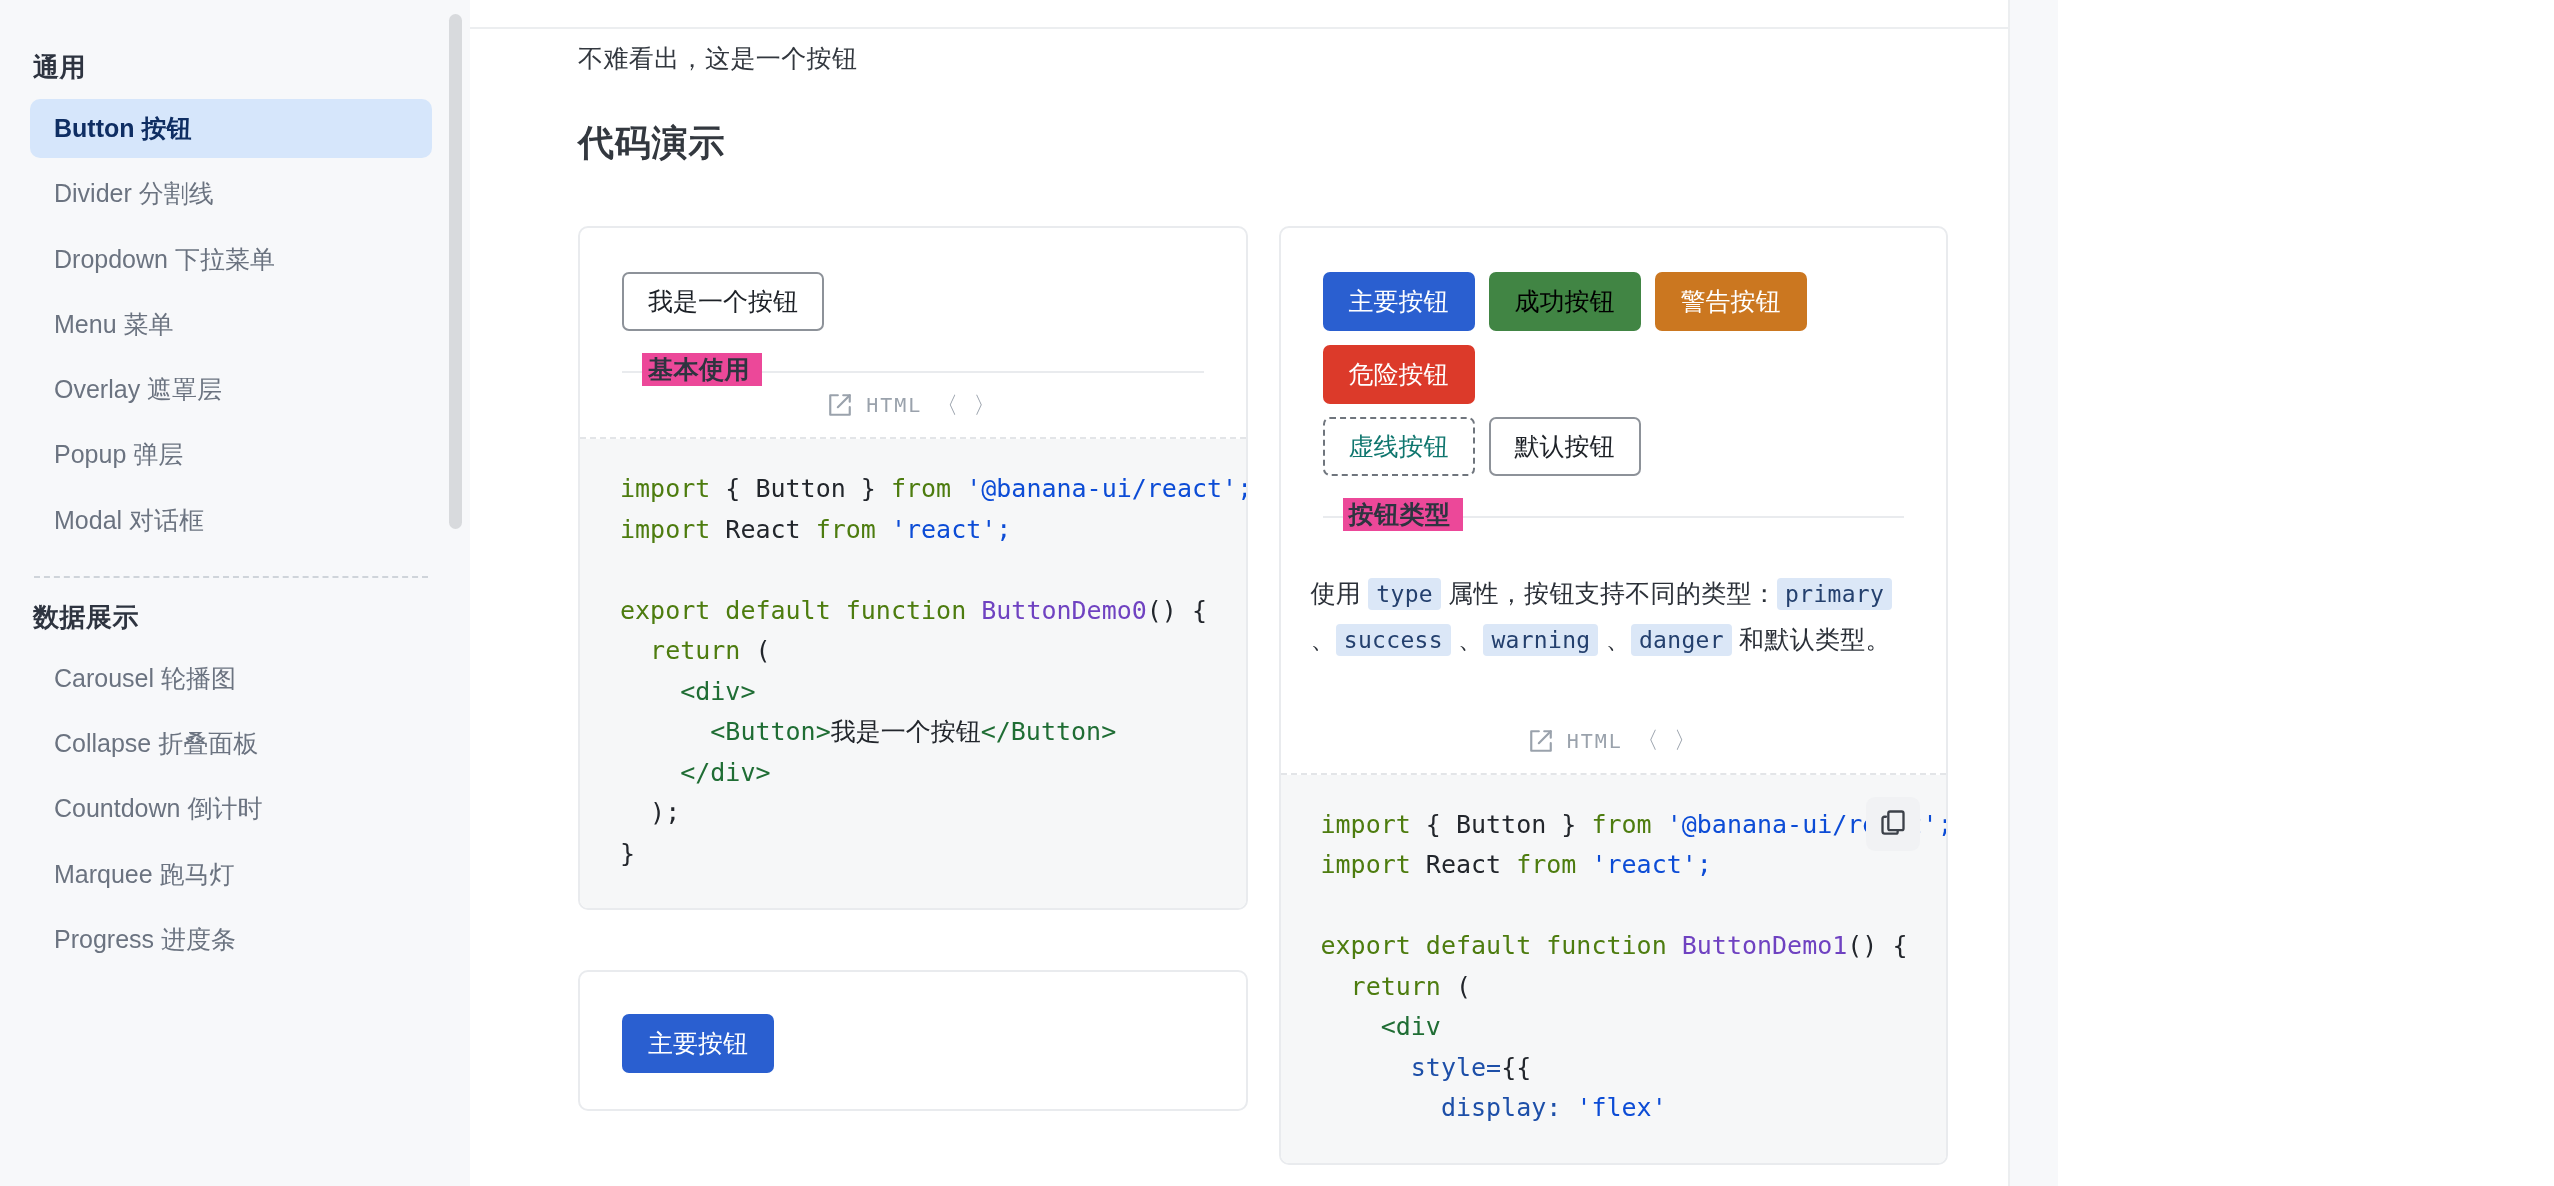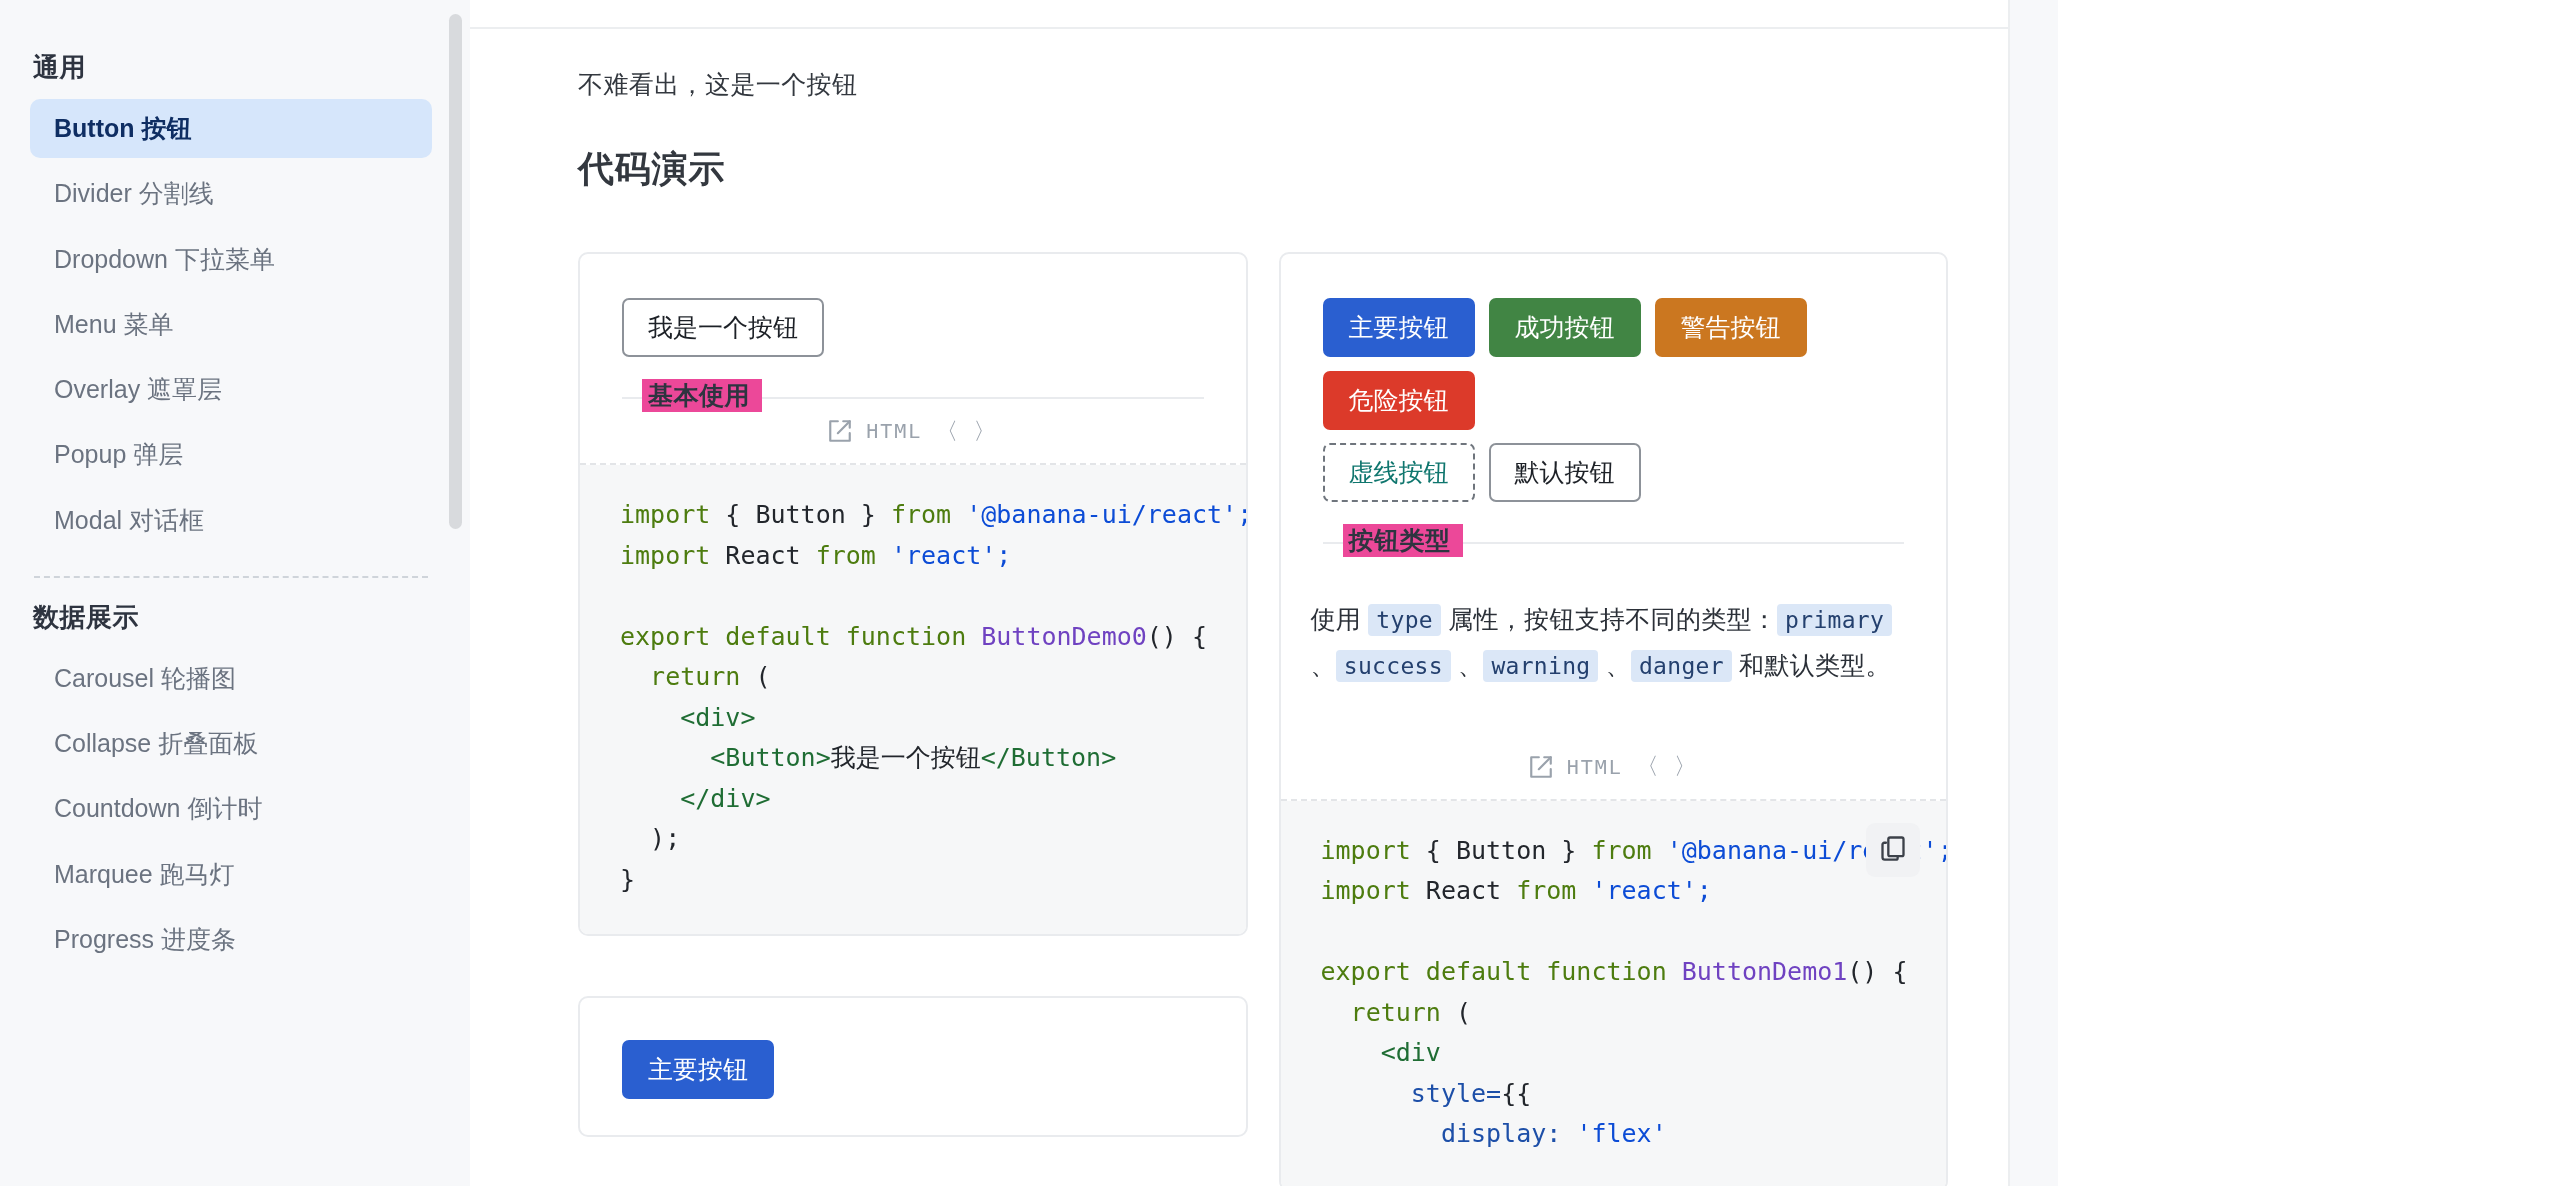--- a/index.html
+++ b/index.html
@@ -92,21 +92,21 @@
   .top-rule {
     position: absolute;
     left: 0; top: 27px;
     width: 100%;
     border-top: 2px solid #eceef0;
   }
 
   .lead-text {
     font-size: 25px;
     color: #33383f;
-    padding-top: 68px;
+    padding-top: 42px;
     letter-spacing: .4px;
   }
 
   .section-title {
     font-size: 36px;
     font-weight: 700;
     color: #33383f;
     margin-top: 44px;
     letter-spacing: .8px;
   }
@@ -149,21 +149,21 @@
     background: #ffffff;
     border: 2px solid #8d9299;
     color: #1d2127;
   }
   .btn-dashed {
     background: #ffffff;
     border: 2px dashed #6f757d;
     color: #0f766e;
   }
   .btn-primary  { background: #2a5fd0; color: #fff; }
-  .btn-success  { background: #418544; color: #ffffff; }
+  .btn-success  { background: #418544; color: #000000; }
   .btn-warning  { background: #cb7720; color: #fff; }
   .btn-danger   { background: #dc3a2a; color: #fff; }
 
   .btn-row { display: flex; gap: 14px; flex-wrap: wrap; }
   .btn-row + .btn-row { margin-top: 13px; }
 
   
   .stage-legend {
     position: relative;
     margin: 0 42px;

